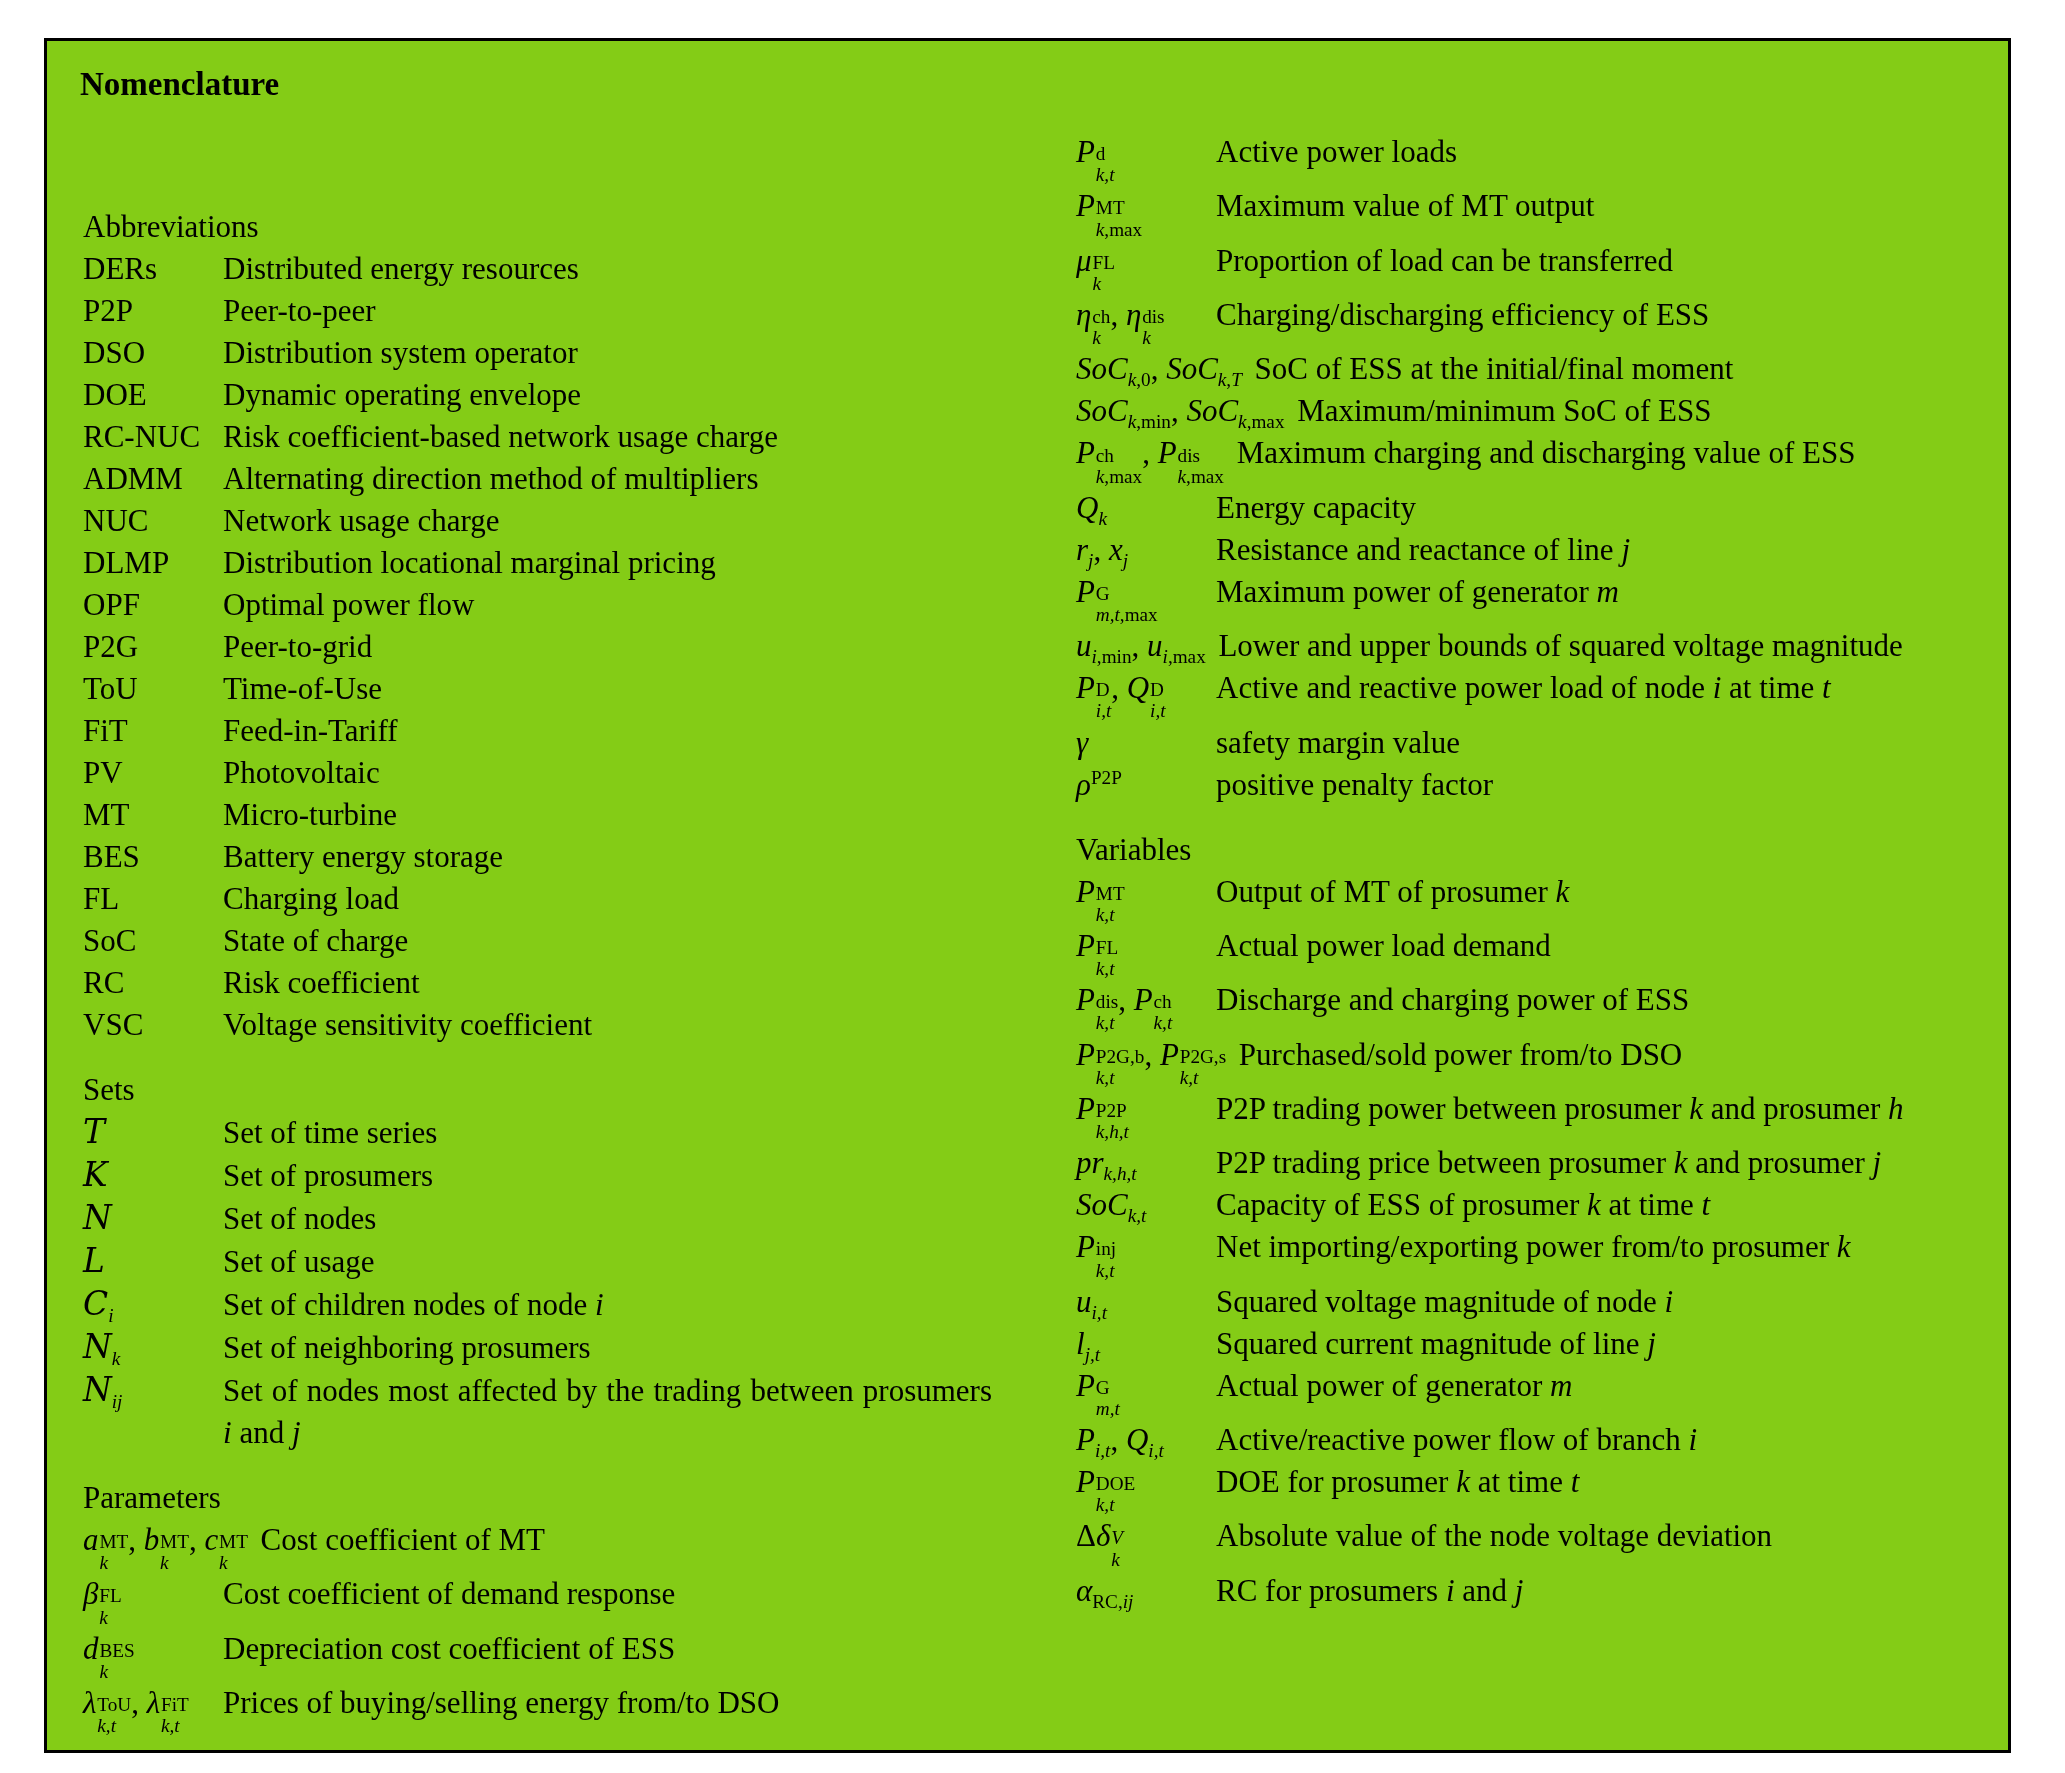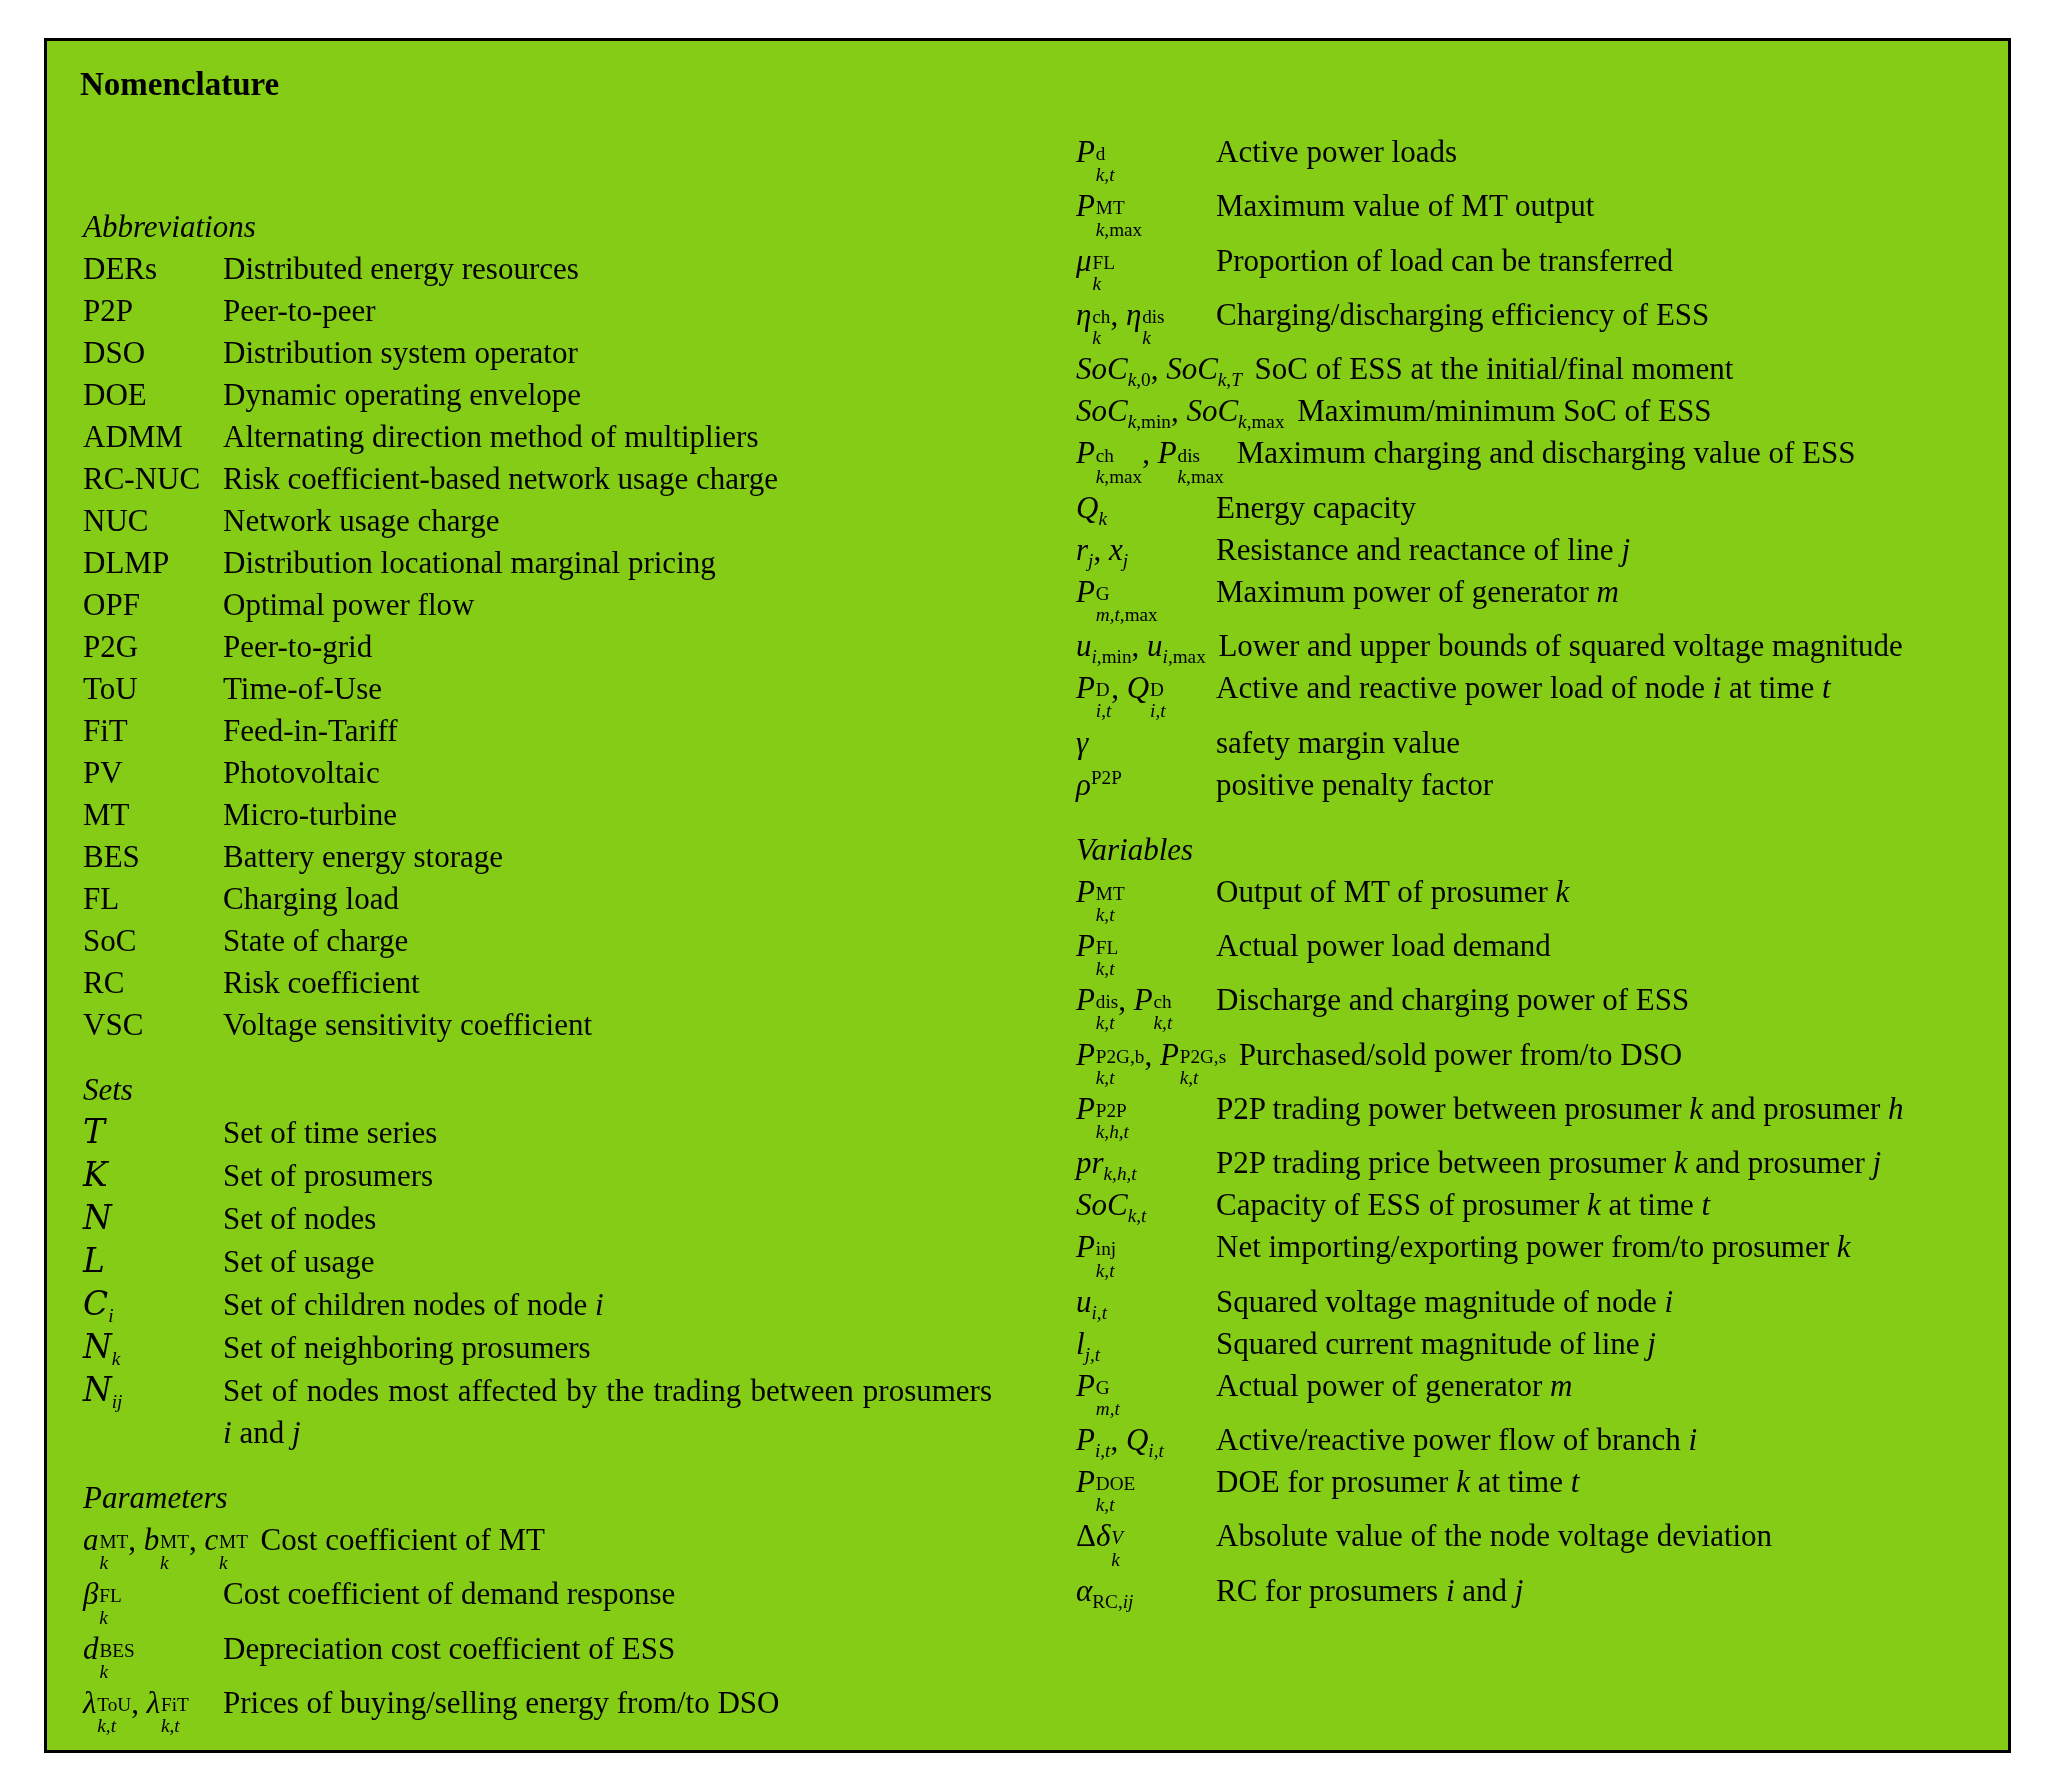--- a/index.html
+++ b/index.html
@@ -13,21 +13,21 @@
     border:3.6px solid #000;box-sizing:border-box;background:#84cc16;overflow:hidden;
   }
   .page-title{
     position:absolute;left:33px;top:22px;
     font-size:33px;font-weight:bold;line-height:42px;
   }
   .col{position:absolute;top:0;}
   .col-left{left:36px;top:165px;width:909px;}
   .col-right{left:1029px;top:90px;width:896px;}
   .sec + .sec{margin-top:23px;}
-  .sec-heading{font-style:italic;}
+  .sec-heading{}
   .row{display:flex;align-items:baseline;}
   .term{flex:0 0 auto;min-width:140px;padding-right:12.7px;box-sizing:border-box;white-space:nowrap;}
   .desc{flex:1 1 auto;text-align:justify;}
   .it{font-style:italic;}
   .rm{font-style:normal;}
   .scr{font-style:italic;font-family:"DejaVu Serif",serif;font-size:1.06em;}
   sup,sub{font-size:0.62em;line-height:0;text-align:center;}
   .stk{display:inline-block;vertical-align:-0.62em;line-height:1.1;margin-left:0.9px;text-align:left;}
   .stk .sp,.stk .sb{display:block;font-size:0.62em;}
 </style>
@@ -49,26 +49,26 @@
         </div>
         <div class="row">
           <span class="term"><span class="rm">DSO</span></span>
           <span class="desc"><span>Distribution system operator</span></span>
         </div>
         <div class="row">
           <span class="term"><span class="rm">DOE</span></span>
           <span class="desc"><span>Dynamic operating envelope</span></span>
         </div>
         <div class="row">
+          <span class="term"><span class="rm">RC-NUC</span></span>
+          <span class="desc"><span>Risk coefficient-based network usage charge</span></span>
+        </div>
+        <div class="row">
           <span class="term"><span class="rm">ADMM</span></span>
           <span class="desc"><span>Alternating direction method of multipliers</span></span>
-        </div>
-        <div class="row">
-          <span class="term"><span class="rm">RC-NUC</span></span>
-          <span class="desc"><span>Risk coefficient-based network usage charge</span></span>
         </div>
         <div class="row">
           <span class="term"><span class="rm">NUC</span></span>
           <span class="desc"><span>Network usage charge</span></span>
         </div>
         <div class="row">
           <span class="term"><span class="rm">DLMP</span></span>
           <span class="desc"><span>Distribution locational marginal pricing</span></span>
         </div>
         <div class="row">

